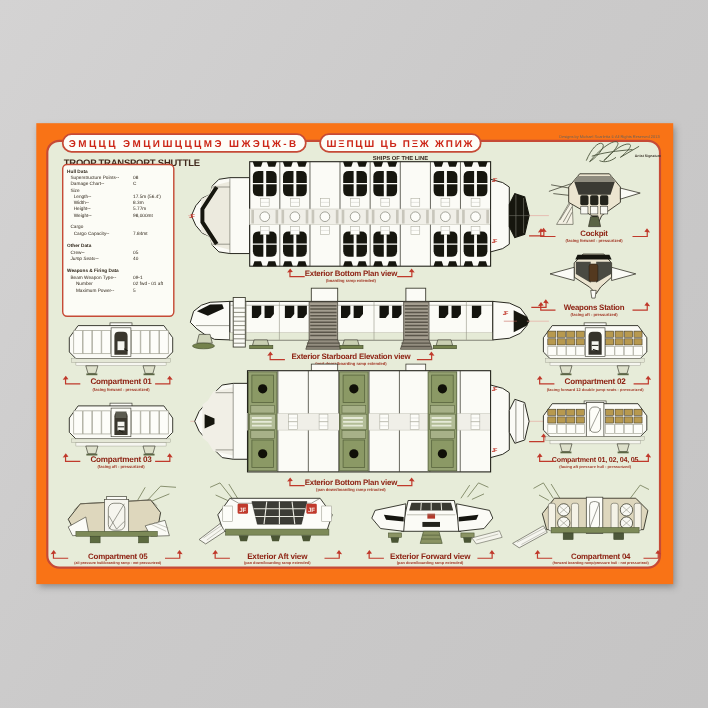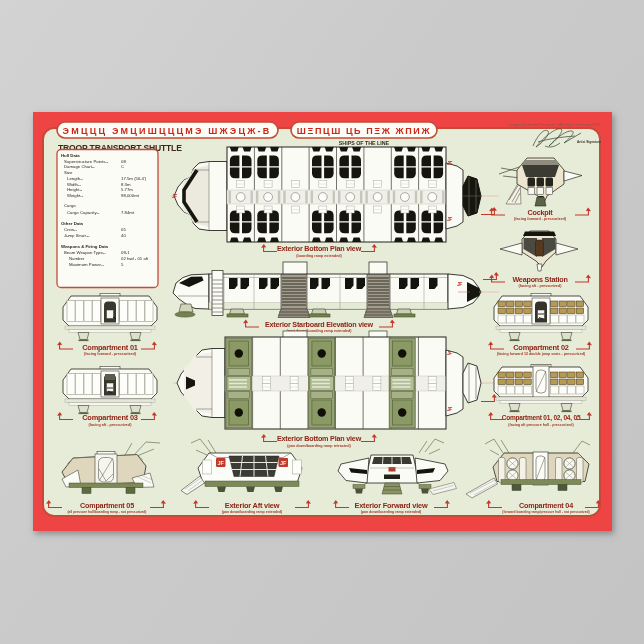--- a/index.html
+++ b/index.html
@@ -1,20 +1,20 @@
 <!DOCTYPE html>
 <html><head>
 <meta charset="utf-8">
 <style>
   html,body{margin:0;padding:0;}
   body{width:644px;height:644px;overflow:hidden;
        background:linear-gradient(125deg,#d4d3d3 0%,#cbcaca 45%,#c5c4c4 100%);
        font-family:"Liberation Sans", sans-serif;}
   #poster{position:absolute;left:33px;top:112px;width:579px;height:419px;
-          background:#ef4444;box-shadow:2px 3px 6px rgba(90,90,90,.55);}
+          background:#f97316;box-shadow:2px 3px 6px rgba(90,90,90,.55);}
   svg{display:block;}
   text{font-family:"Liberation Sans", sans-serif;}
 </style>
 </head>
 <body>
 
 <div id="poster">
 <svg width="579" height="419" viewBox="0 0 579 419">
 
 <rect x="10" y="16" width="557" height="388" rx="11" fill="#e7ecd9" stroke="#c64a36" stroke-width="2"></rect>

